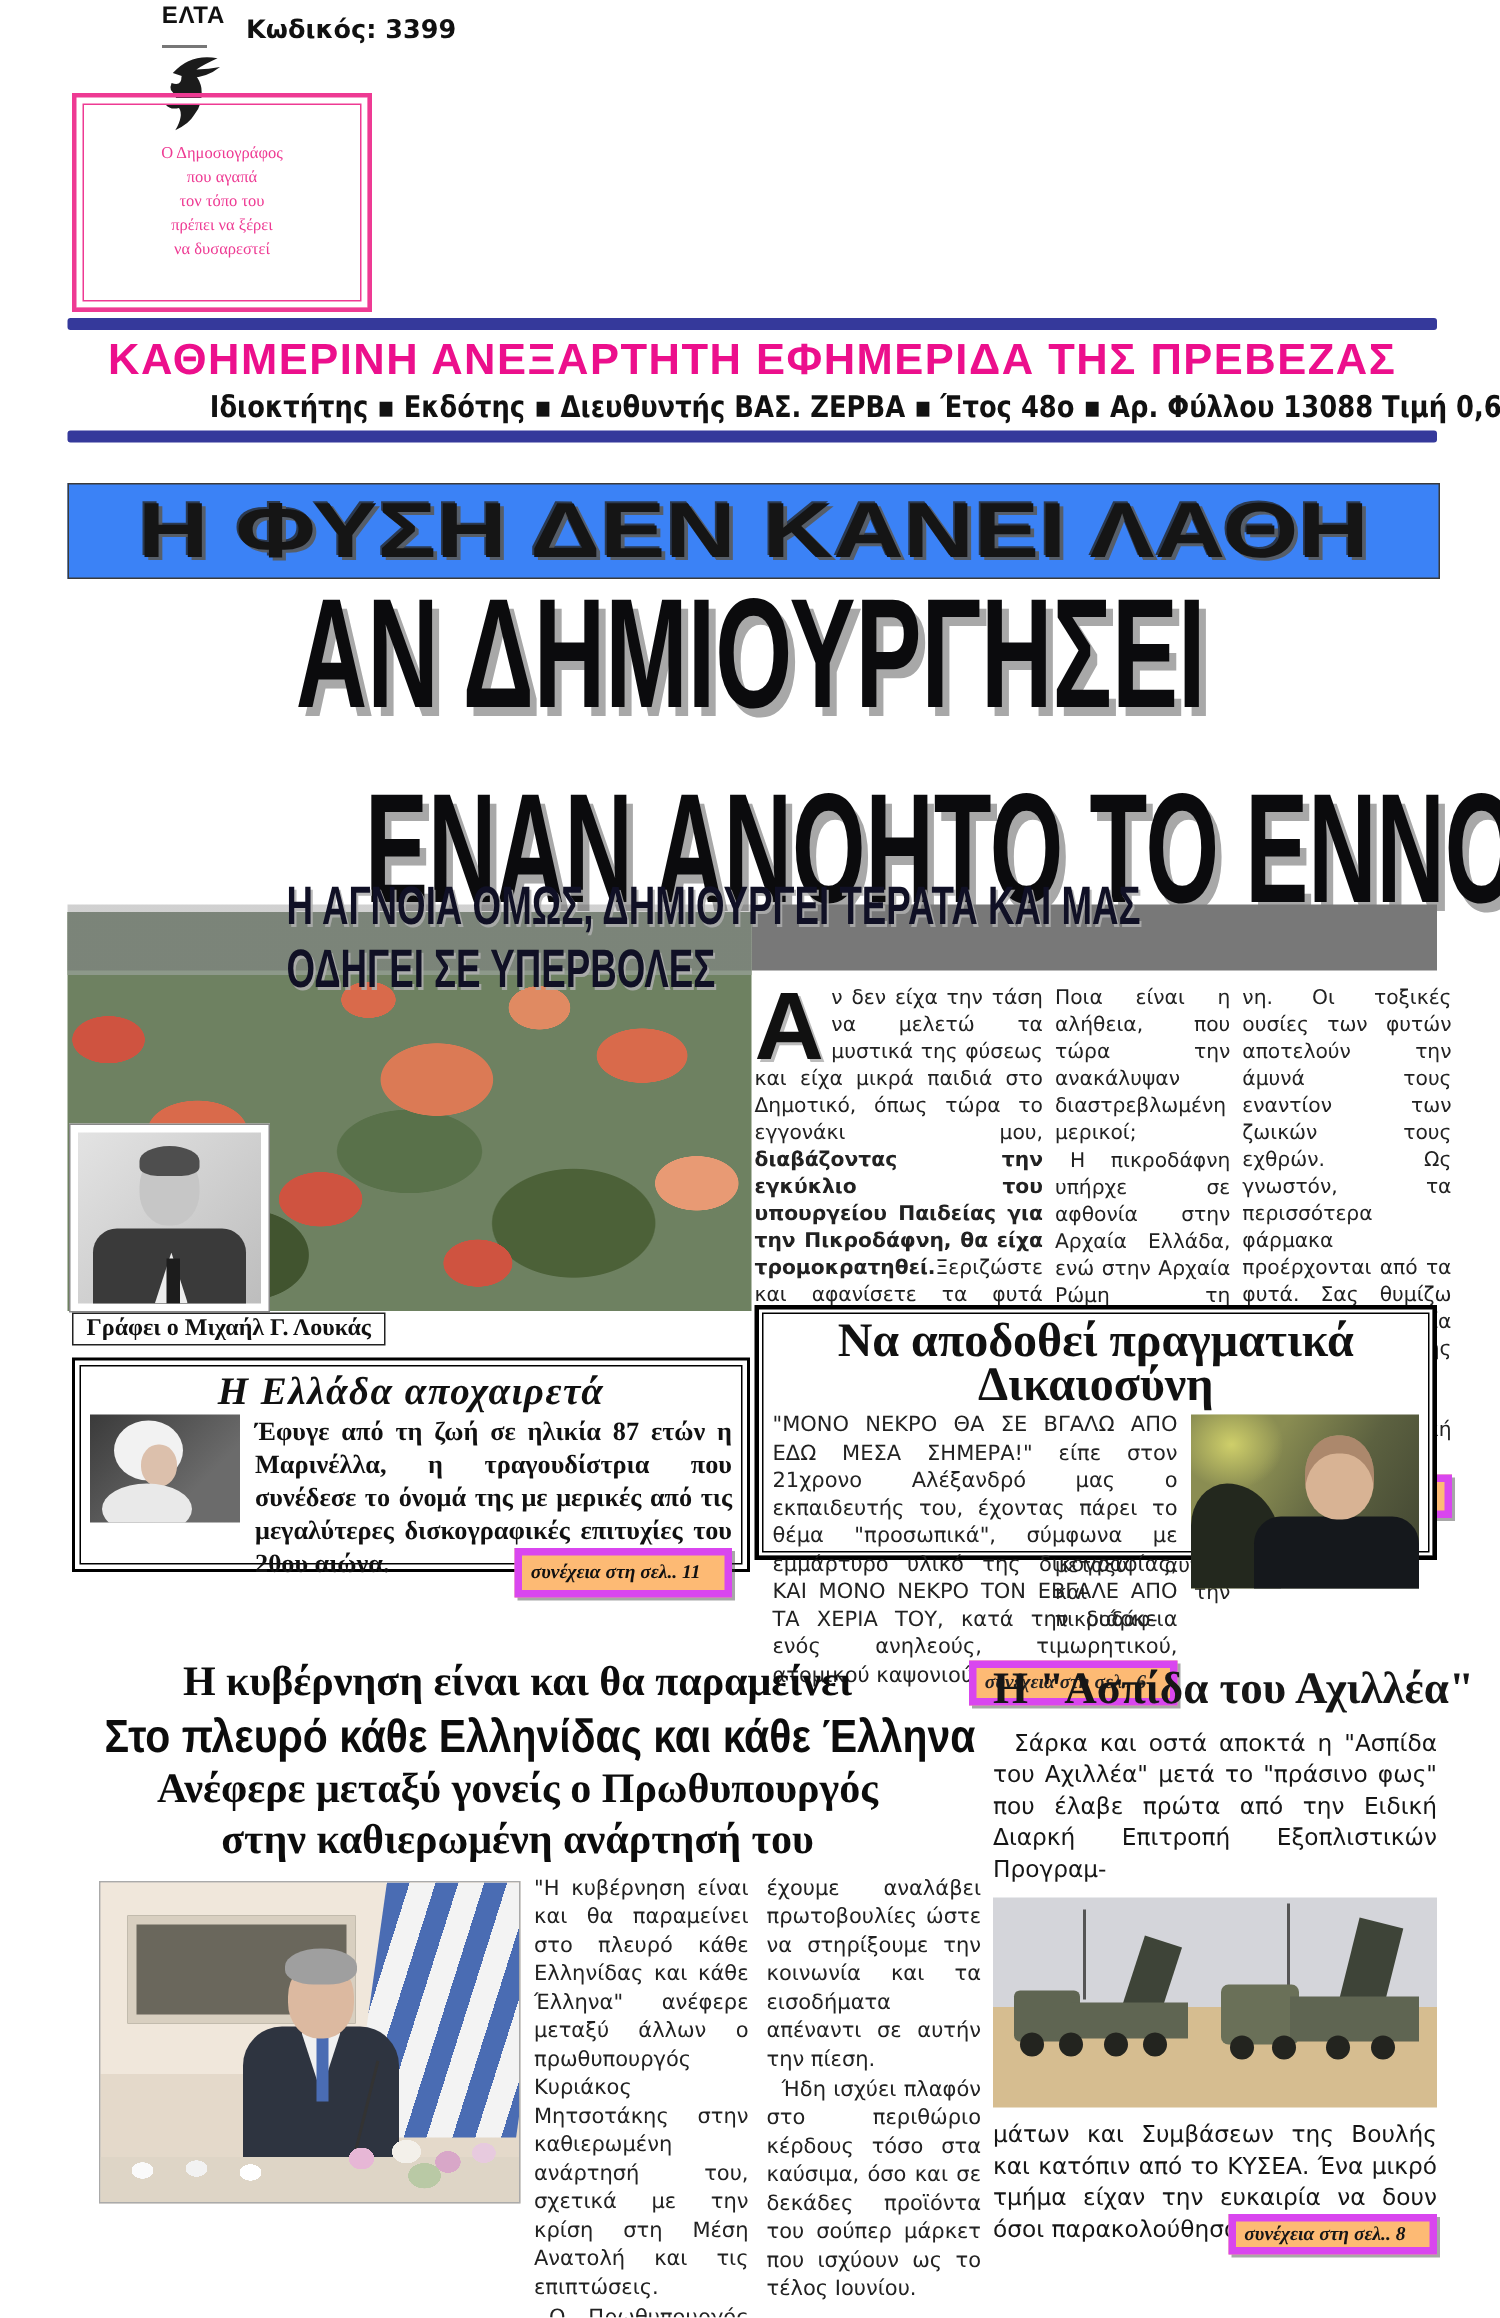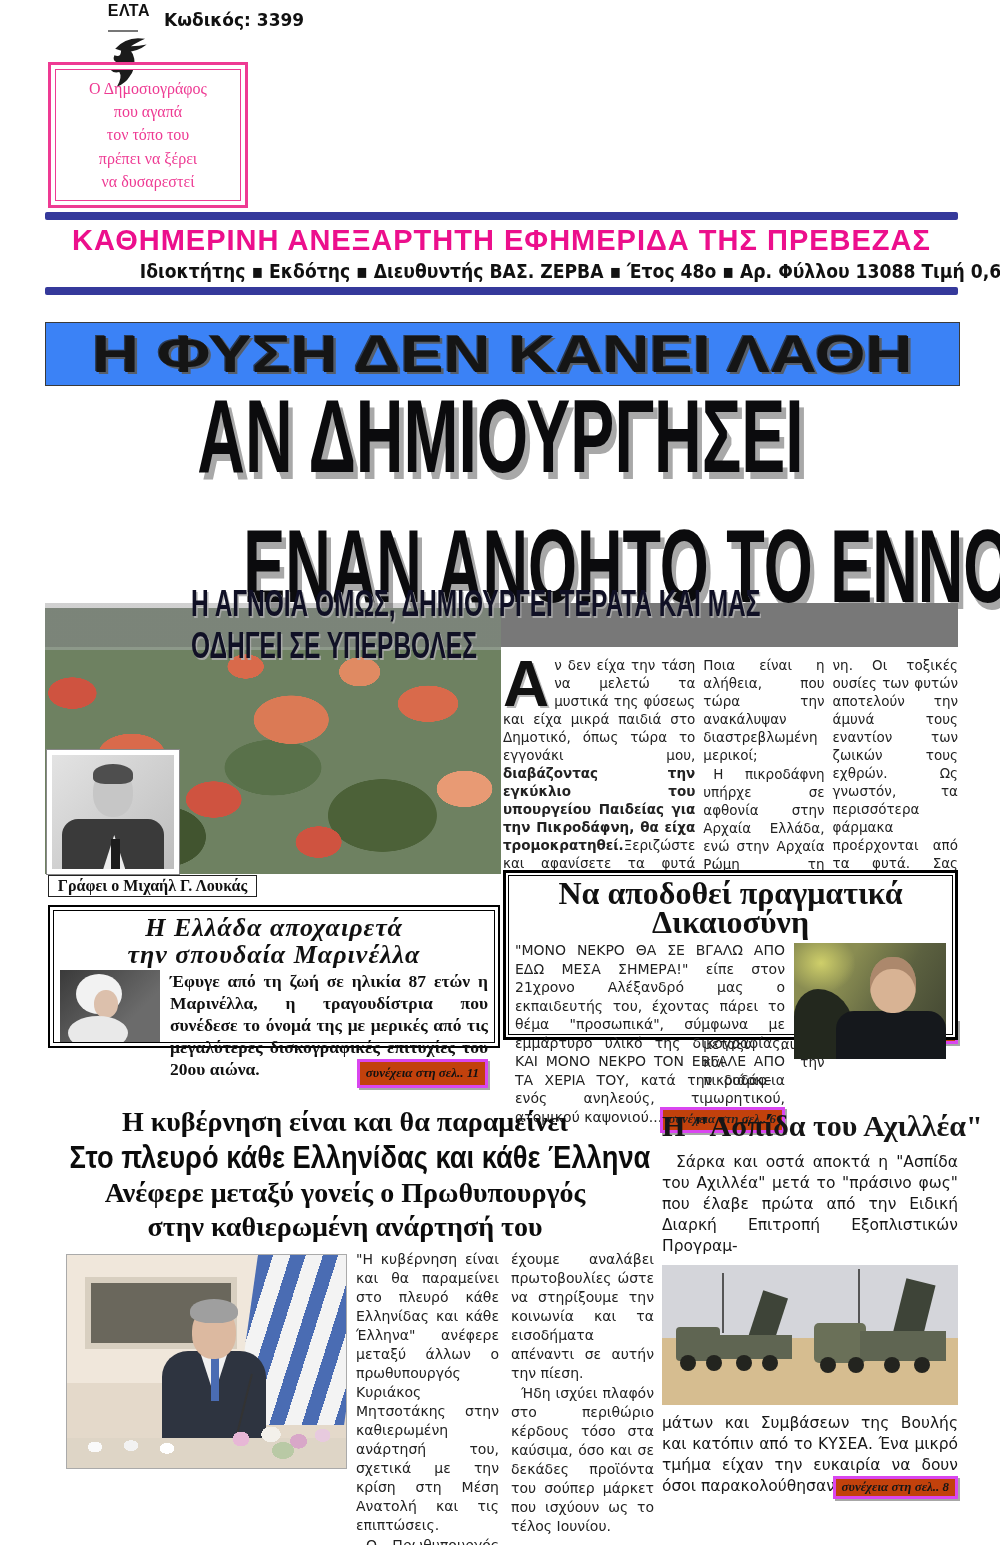--- a/index.html
+++ b/index.html
@@ -12,21 +12,21 @@
   .postal{left:92px;top:2px;display:flex;align-items:flex-start;gap:14px;}
   .elta{display:flex;align-items:flex-end;gap:2px;flex-direction:column;}
   .elta-name{font-family:"Liberation Sans",sans-serif;font-weight:bold;font-size:16px;letter-spacing:.5px;margin-bottom:10px;}
   .elta-sub{width:30px;height:2px;background:#777;margin-top:1px;}
   .code{font-family:"DejaVu Sans",sans-serif;font-weight:bold;font-size:17px;margin-top:8px;}
 
   
   .tagline{left:48px;top:62px;width:194px;height:140px;border:3px solid #ee3a93;
            box-shadow:inset 0 0 0 4px #fff,inset 0 0 0 5px #ee3a93;
            display:flex;align-items:center;justify-content:center;text-align:center;
-           color:#ee3a93;font-family:"Liberation Serif",serif;font-size:16px;line-height:1.45;font-weight:500;}
+           color:#ee3a93;font-family:"Liberation Serif",serif;font-size:11px;line-height:1.45;font-weight:500;}
 
   
   .masthead{left:253px;top:62px;width:705px;height:141px;background:#383d9b;
             display:flex;align-items:center;justify-content:center;overflow:hidden;}
   .masthead span{color:#fff;font-family:"Liberation Serif",serif;font-weight:bold;font-size:104px;
             transform:scale(.97,1.12);letter-spacing:0px;}
 
   
   .band{left:45px;top:212px;width:913px;}
   .bluebar{height:8px;background:#35399b;border-radius:2px;}
@@ -88,21 +88,21 @@
   
   .lead-cols{left:503px;top:656px;width:455px;display:flex;gap:8px;}
   .lead-col{flex:1;font-size:13.5px;line-height:18px;text-align:justify;color:#222;}
   .lead-col p{margin:0 0 0 0;}
   .lead-col p+p{text-indent:10px;margin-top:1px;}
   .dropcap{float:left;font-family:"Liberation Sans",sans-serif;font-weight:bold;font-size:64px;
            line-height:52px;margin:2px 5px 0 0;color:#111;text-shadow:2px 2px 0 #bbb;}
   .b{font-weight:bold;}
 
   
-  .cont{display:inline-block;border:3px solid #d946ef;background:#c2410c;padding:0 6px 1px 6px;
+  .cont{display:inline-block;border:5px solid #d946ef;background:#fdba74;padding:0 16px 1px 6px;
         font-family:"Liberation Serif",serif;font-style:italic;font-weight:bold;font-size:13px;
         box-shadow:2px 2px 0 rgba(60,60,60,.45);white-space:nowrap;}
   .cont-line{text-align:right;margin-top:3px;}
 
   
   .jbox{left:503px;top:870px;width:455px;height:170px;border:3px solid #000;box-sizing:border-box;
         box-shadow:inset 0 0 0 2px #fff,inset 0 0 0 3px #000;background:#fff;padding:6px 9px;}
   .jtitle{text-align:center;font-family:"Liberation Serif",serif;font-weight:bold;font-size:32px;line-height:29px;}
   .jbody{display:flex;gap:9px;margin-top:4px;}
   .jtext{flex:1;font-size:14px;line-height:18.5px;text-align:justify;color:#222;}
@@ -277,21 +277,20 @@
         <div class="jp-blotch"></div>
         <div class="jp-dark"></div>
         <div class="jp-body"></div>
         <div class="jp-head"></div>
       </div>
     </div>
   </div>
 
   <div class="abs mbox">
     <div class="mtitle">Η Ελλάδα αποχαιρετά</div>
-    <div class="mtitle">την σπουδαία Μαρινέλλα</div>
     <div class="mbody">
       <div class="mphoto">
         <div class="mp-hair"></div>
         <div class="mp-face"></div>
         <div class="mp-scarf"></div>
       </div>
       <div class="mtext">
         <span class="first">Έφυγε από τη ζωή σε ηλικία 87 ετών η Μαρινέλλα, η τραγουδίστρια που συνέδεσε το όνομά της με μερικές από τις μεγαλύτερες δισκογραφικές επιτυχίες του 20ου αιώνα.</span>
         <div class="cont-line"><span class="cont">συνέχεια στη σελ.. 11</span></div>
       </div>

